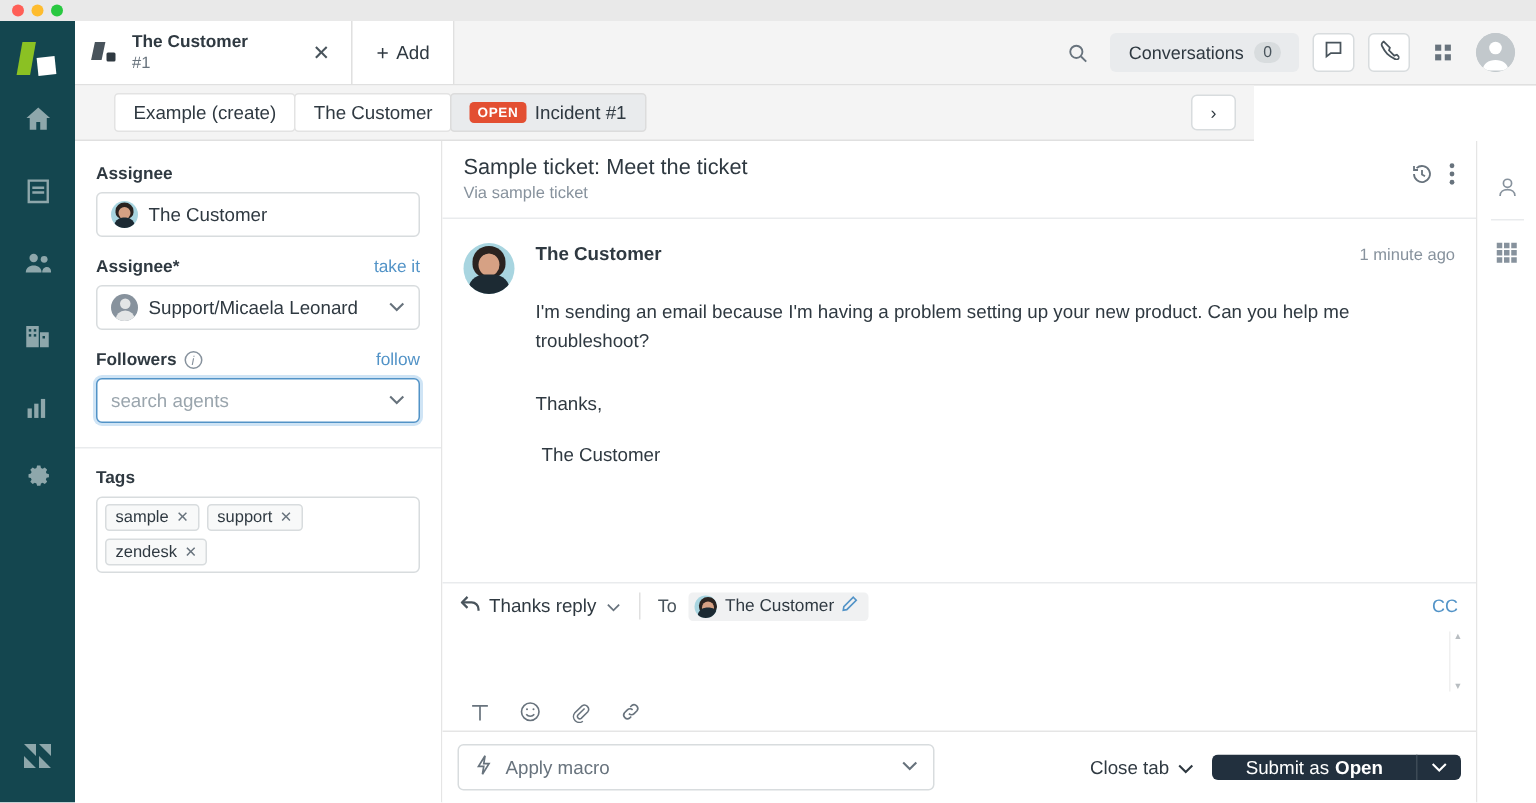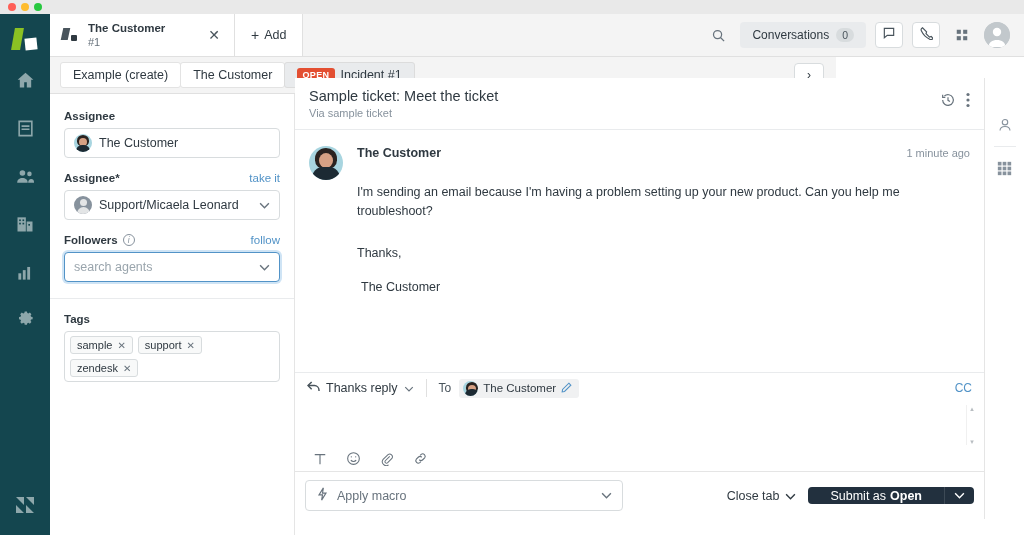--- a/index.html
+++ b/index.html
@@ -69,21 +69,21 @@
     width:28px; height:26px; border:1px solid #d8dcde; border-radius:4px;
     display:flex; align-items:center; justify-content:center; cursor:pointer; background:#fff;
   }
   .icon-plain { width:26px; height:26px; display:flex; align-items:center; justify-content:center; cursor:pointer; }
   .avatar-top { width:26px; height:26px; border-radius:50%; background:#c2c8cc; display:flex; align-items:flex-end; justify-content:center; overflow:hidden; }
 
   
   .crumbbar {
     position:absolute; left:50px; top:57px; width:786px; height:37px;
     background:#f4f4f4; border-bottom:1px solid #e0e0e0; display:flex; align-items:center;
-    padding-left:10px;
+    padding-left:26px;
   }
   .crumb {
     height:26px; display:flex; align-items:center; gap:6px; padding:0 12px;
     font-size:12.5px; color:#2f3941; background:#fff; border:1px solid #e3e3e3;
     border-radius:3px; margin-right:-1px; cursor:pointer; white-space:nowrap;
   }
   .crumb.active { background:#e9ebed; border-color:#dcdcdc; }
   .badge-open {
     background:#e34f32; color:#fff; font-size:9px; font-weight:bold; letter-spacing:.4px;
     padding:2px 5px; border-radius:3px;
@@ -133,21 +133,21 @@
     display:flex; flex-wrap:wrap; gap:5px; background:#fff;
   }
   .tag {
     background:#f8f9f9; border:1px solid #d8dcde; border-radius:3px; font-size:11px;
     color:#2f3941; padding:2px 6px; display:flex; align-items:center; gap:5px; cursor:pointer;
   }
   .tag .x { color:#68737d; font-size:10px; }
 
   
   .main {
-    position:absolute; left:295px; top:78px; width:690px; height:441px; background:#fff;
+    position:absolute; left:295px; top:94px; width:690px; height:441px; background:#fff;
     border-right:1px solid #e5e5e5;
   }
   .ticket-head {
     height:52px; border-bottom:1px solid #e9ebed; padding:10px 14px 0 14px;
     display:flex; align-items:flex-start;
   }
   .th-txt { flex:1; }
   .th-title { font-size:14.5px; color:#2f3941; }
   .th-sub { font-size:11px; color:#87929d; margin-top:3px; }
   .th-icons { display:flex; align-items:center; gap:10px; padding-top:4px; }

